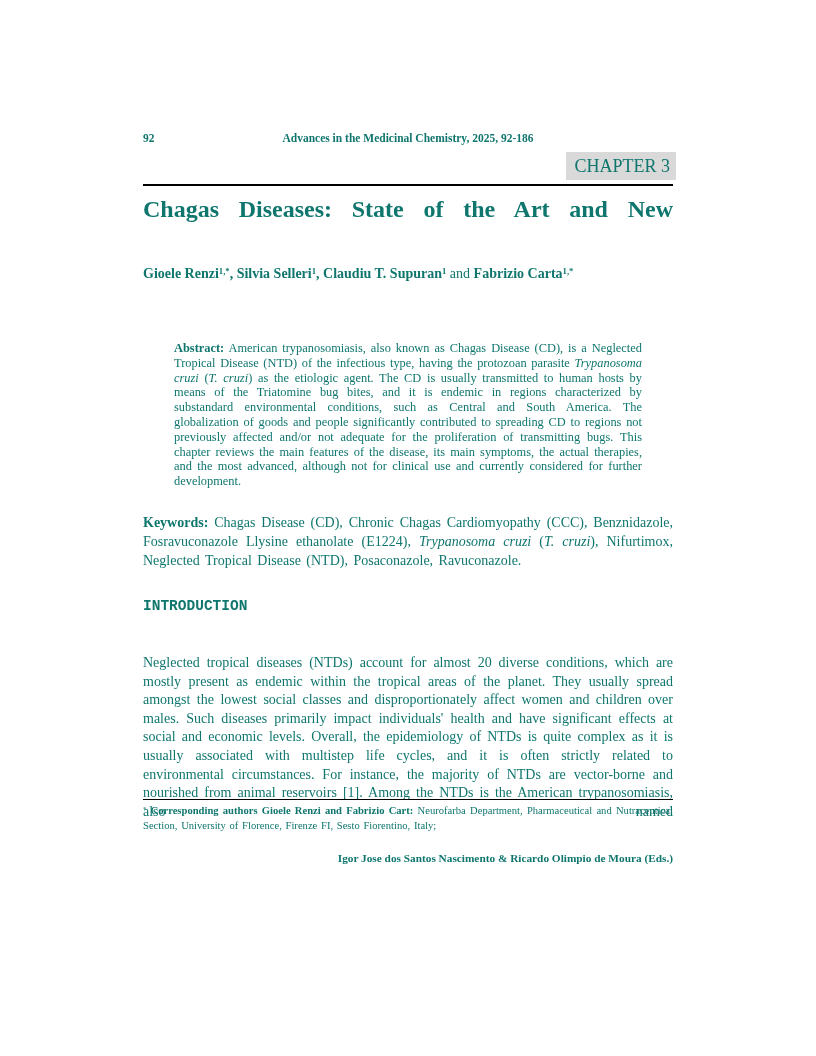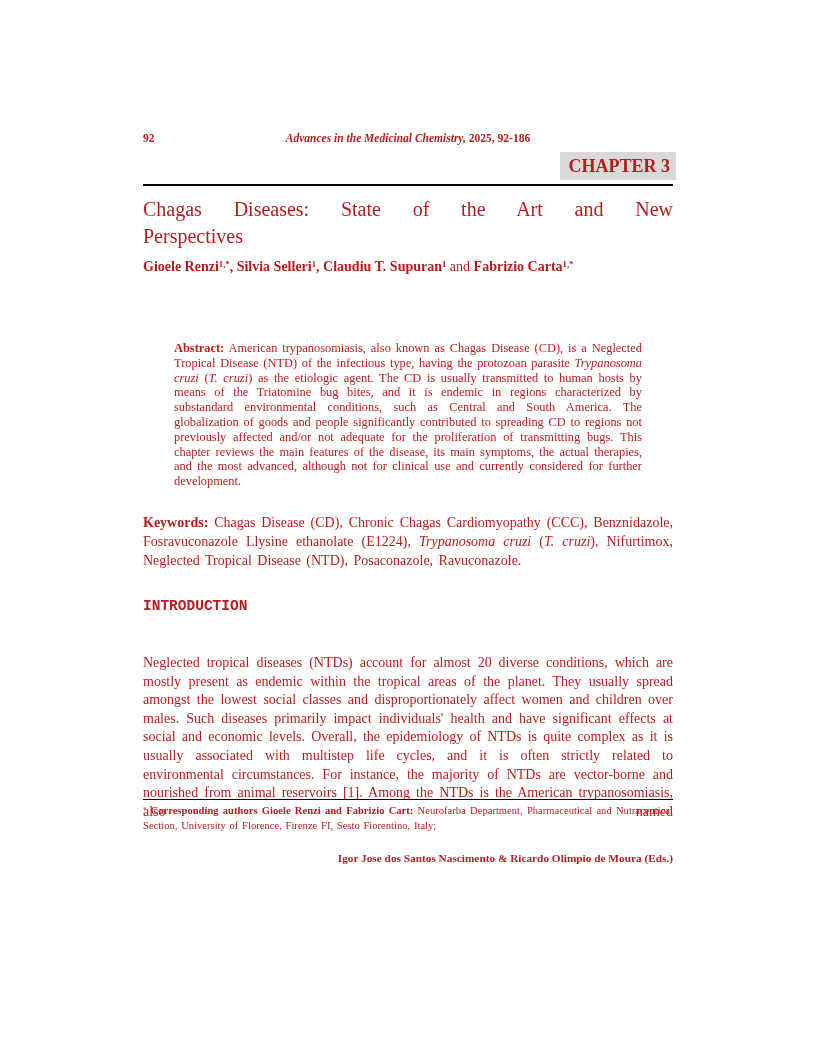--- a/index.html
+++ b/index.html
@@ -1,21 +1,21 @@
 <!DOCTYPE html>
 <html><head>
 <meta charset="utf-8">
 <style>
   * { margin:0; padding:0; box-sizing:border-box; }
   html,body { background:#888; }
   .page {
     position:relative;
     width:816px; height:1056px;
     background:#ffffff;
-    color:#b91c1c;
+    color:#0f766e;
     font-family:"Liberation Serif", serif;
     margin:0 auto;
     overflow:hidden;
   }
   .content {
     position:absolute; left:143px; top:0;
     width:530px; height:100%;
   }
   .running-header {
     position:absolute; top:130px; left:0; width:530px;
@@ -25,34 +25,34 @@
   .pagenum {
     position:absolute; left:0; top:0;
     font-weight:bold;
   }
   .chapter-row {
     position:absolute; top:152px; left:0; width:533px;
     text-align:right;
   }
   .chapter-badge {
     display:inline-block;
-    font-size:18px; font-weight:bold; line-height:26px;
+    font-size:18px; font-weight:normal; line-height:26px;
     padding:1px 6px 1px 8px;
   }
   .header-rule {
     position:absolute; top:184px; left:0; width:530px;
     border-top:2px solid #000;
   }
   .chapter-title {
     position:absolute; top:196px; left:0; width:530px;
-    font-size:20px; font-weight:normal; line-height:27px;
+    font-size:24px; font-weight:bold; line-height:27px;
   }
   .title-line1 { text-align:justify; text-align-last:justify; }
   .authors-line {
-    position:absolute; top:257px; left:0; width:530px;
+    position:absolute; top:264px; left:0; width:530px;
     font-size:14px; line-height:19px;
   }
   .affiliation {
     position:absolute; top:283px; left:0; width:530px;
     font-size:12.5px; line-height:15.6px;
     text-align:justify;
   }
   .abstract {
     position:absolute; top:341px; left:31px; width:468px;
     font-size:12.4px; line-height:14.8px;
@@ -96,32 +96,31 @@
   }
 </style>
 </head>
 <body>
 
 <div class="page">
   <div class="content">
 
     <div class="running-header">
       <span class="pagenum">92</span>
-      <span class="journal rich"><span style="font-weight: bold; font-style: italic;">Advances in the Medicinal Chemistry,</span><span style="font-weight: bold;"> 2025, 92-186</span></span>
+      <span class="journal rich"><span style="font-weight: bold; ">Advances in the Medicinal Chemistry,</span><span style="font-weight: bold;"> 2025, 92-186</span></span>
     </div>
 
     <div class="chapter-row">
       <span class="chapter-badge" style="background-color: rgb(217, 217, 217);">CHAPTER 3</span>
     </div>
 
     <div class="header-rule"></div>
 
     <h1 class="chapter-title">
       <div class="title-line1">Chagas Diseases: State of the Art and New</div>
-      <div class="title-line2">Perspectives</div>
     </h1>
 
     <div class="authors-line rich"><span style="font-weight: bold;">Gioele Renzi</span><sup style="font-weight: bold;">1,*</sup><span style="font-weight: bold;">, </span><span style="font-weight: bold;">Silvia Selleri</span><sup style="font-weight: bold;">1</sup><span style="font-weight: bold;">, </span><span style="font-weight: bold;">Claudiu T. Supuran</span><sup style="font-weight: bold;">1</sup><span> and </span><span style="font-weight: bold;">Fabrizio Carta</span><sup style="font-weight: bold;">1,*</sup></div>
 
 
     <div class="abstract rich"><span style="font-weight: bold;">Abstract:</span><span> American trypanosomiasis, also known as Chagas Disease (CD), is a Neglected Tropical Disease (NTD) of the infectious type, having the protozoan parasite </span><span style="font-style: italic;">Trypanosoma cruzi</span><span> (</span><span style="font-style: italic;">T. cruzi</span><span>) as the etiologic agent. The CD is usually transmitted to human hosts by means of the Triatomine bug bites, and it is endemic in regions characterized by substandard environmental conditions, such as Central and South America. The globalization of goods and people significantly contributed to spreading CD to regions not previously affected and/or not adequate for the proliferation of transmitting bugs. This chapter reviews the main features of the disease, its main symptoms, the actual therapies, and the most advanced, although not for clinical use and currently considered for further development.</span></div>
 
     <div class="keywords rich"><span style="font-weight: bold;">Keywords:</span><span> Chagas Disease (CD), Chronic Chagas Cardiomyopathy (CCC), Benznidazole, Fosravuconazole Llysine ethanolate (E1224), </span><span style="font-style: italic;">Trypanosoma cruzi</span><span> (</span><span style="font-style: italic;">T. cruzi</span><span>), Nifurtimox, Neglected Tropical Disease (NTD), Posaconazole, Ravuconazole.</span></div>
 
     <div class="intro-heading">INTRODUCTION</div>

